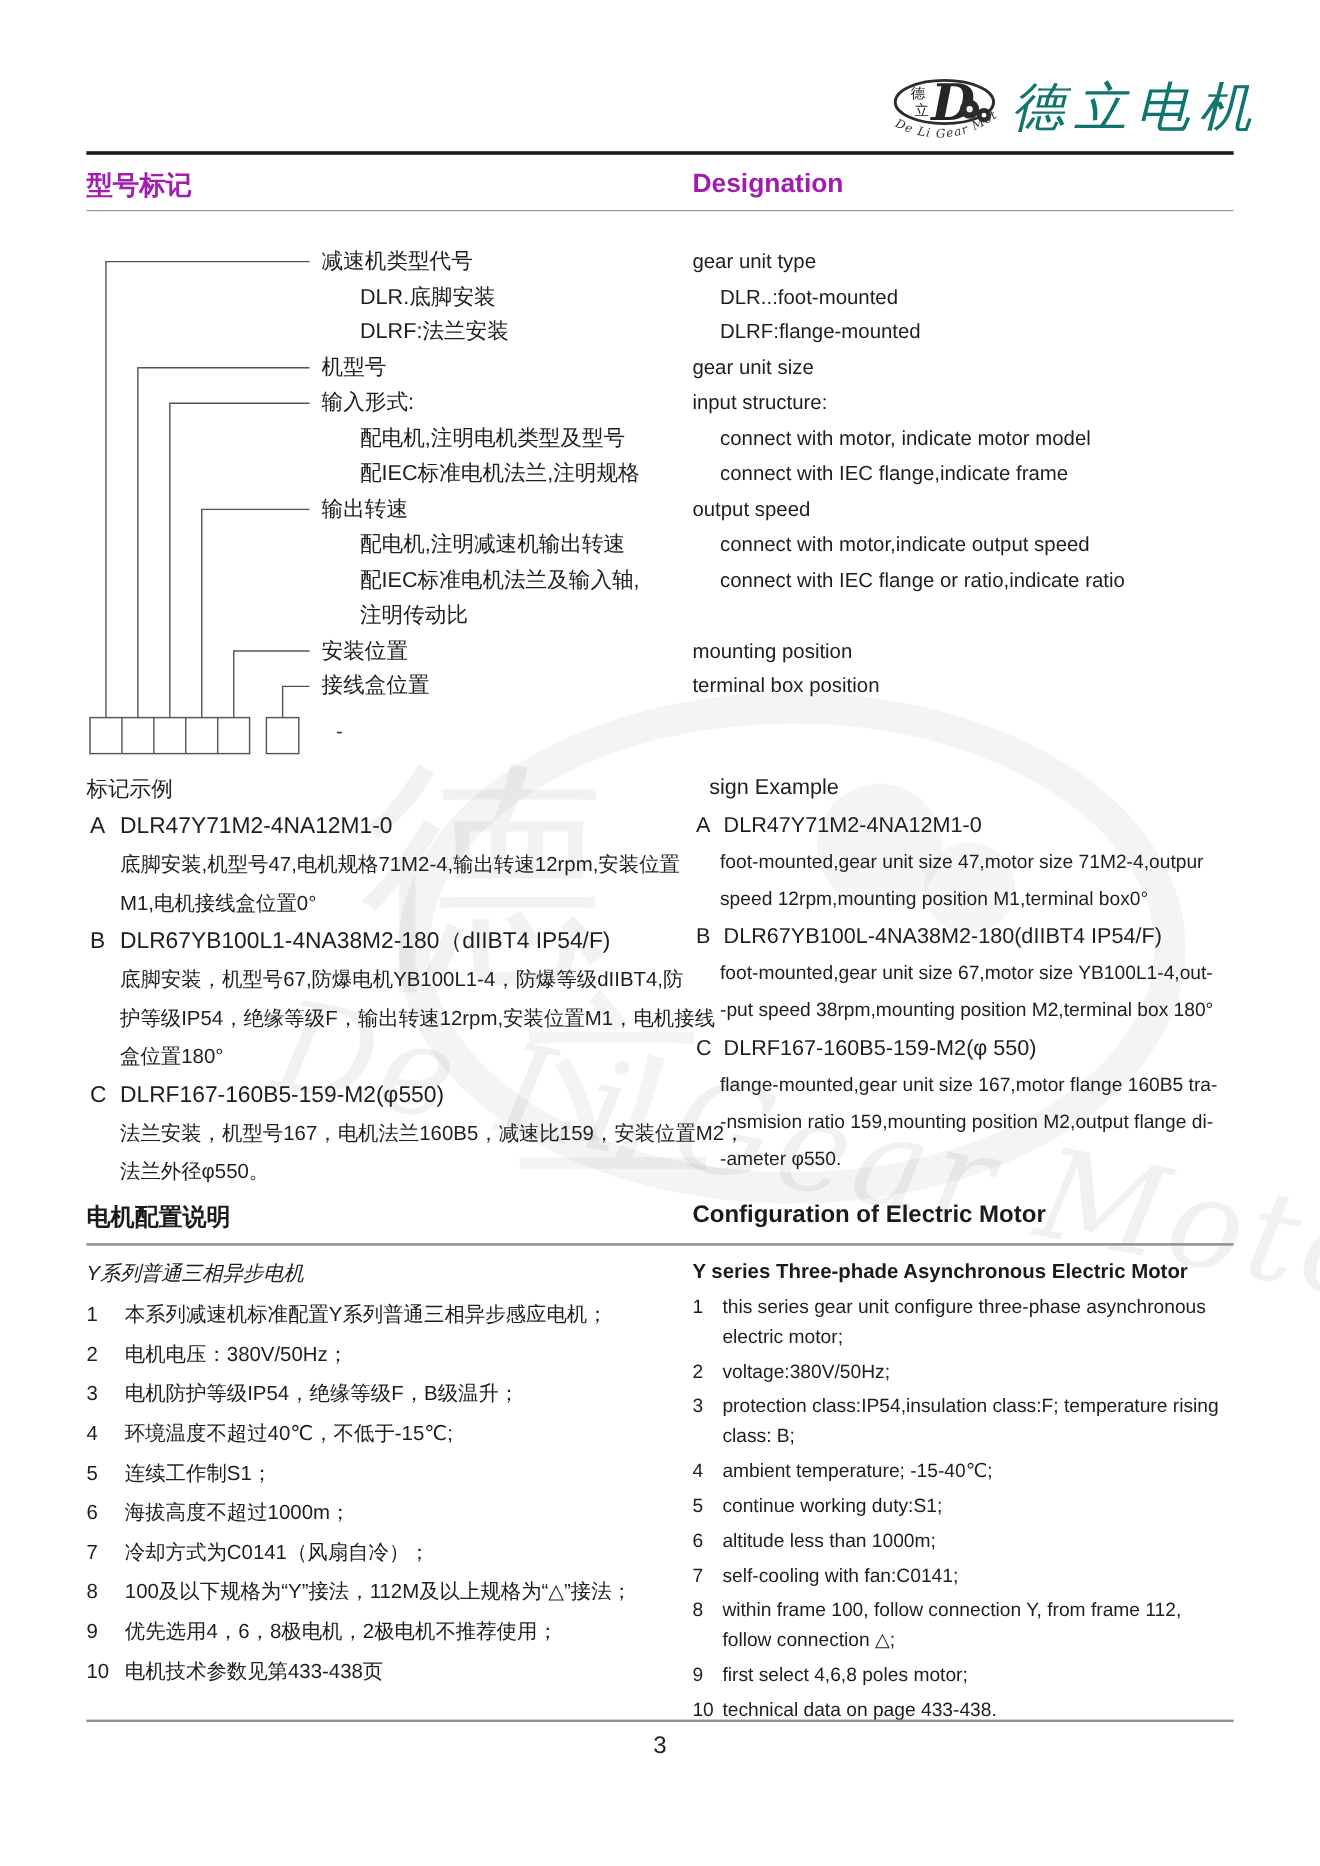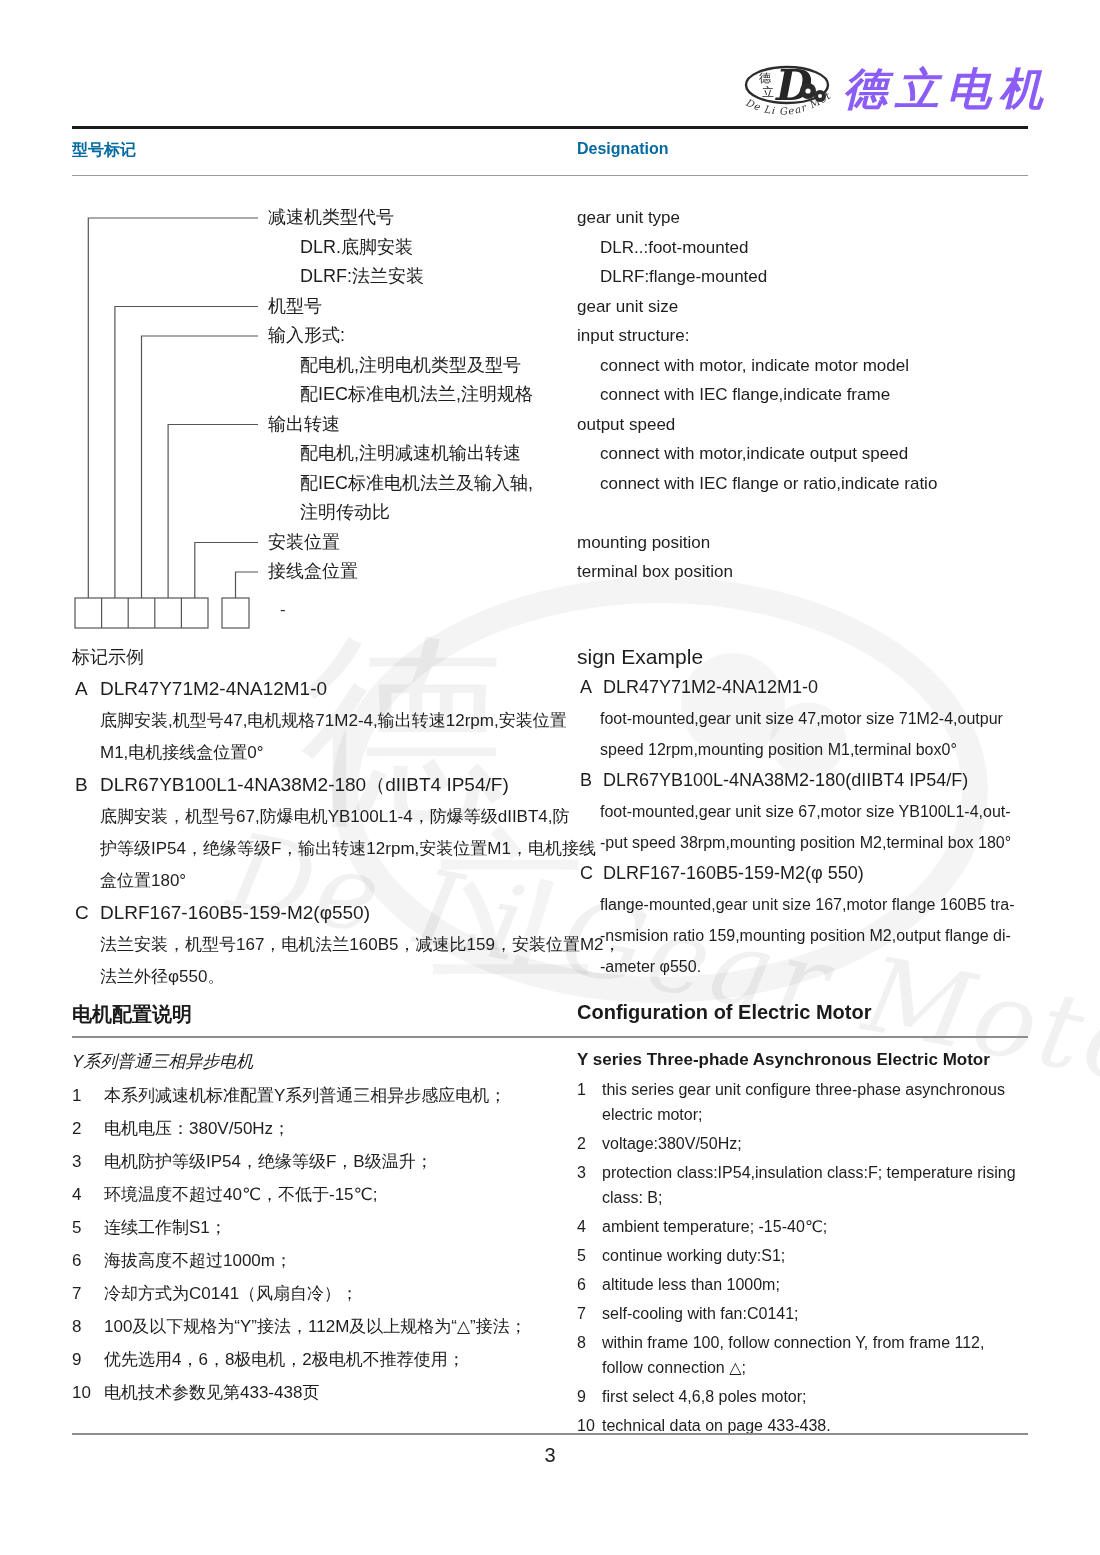--- a/index.html
+++ b/index.html
@@ -5,43 +5,43 @@
   html,body{margin:0;padding:0;background:#e9e9e9;}
   .page{
     position:relative;width:1100px;height:1555px;background:#ffffff;
     font-family:"Liberation Sans","DejaVu Sans",sans-serif;color:#1b1b1b;
     overflow:hidden;margin:0 auto;
   }
   .abs{position:absolute;}
   
   .brand-title{
     left:843px;top:60px;width:200px;font-family:"DejaVu Serif","Liberation Serif",serif;
-    font-weight:bold;font-style:italic;font-size:44px;letter-spacing:8px;color:#8b5cf6;white-space:nowrap;
+    font-weight:normal;font-style:italic;font-size:44px;letter-spacing:8px;color:#0f766e;white-space:nowrap;
   }
   .header-rule{left:72px;top:126px;width:956px;height:3px;background:#1a1a1a;}
   
-  .sec-title{font-size:16px;font-weight:bold;color:#0369a1;white-space:nowrap;}
+  .sec-title{font-size:22px;font-weight:bold;color:#a21caf;white-space:nowrap;}
   .t-cn{left:72px;top:140px;}
   .t-en{left:577px;top:140px;}
   .sec1-rule{left:72px;top:175px;width:956px;height:1px;background:#9a9a9a;}
   
   .diagram-svg{left:72px;top:195px;}
   .dash-sep{left:280px;top:600px;font-size:17px;color:#333;}
   .dcol{line-height:29.5px;font-size:18px;color:#1e1e1e;}
   .dcol-cn{left:268px;top:203px;width:300px;}
   .dcol-en{left:577px;top:203px;width:460px;font-size:17px;}
   .drow{white-space:nowrap;}
   .drow.sub{padding-left:32px;}
   .dcol-en .drow.sub{padding-left:23px;}
   
   .excol{font-size:17px;color:#1e1e1e;}
   .ex-cn{left:72px;top:641px;width:500px;line-height:32px;}
   .ex-en{left:577px;top:641px;width:470px;line-height:31px;font-size:16px;}
   .ex-head{font-size:18px;}
-  .ex-en .ex-head{font-size:21px;}
+  .ex-en .ex-head{font-size:18px;margin-left:14px;}
   .ex-code{position:relative;padding-left:28px;font-size:19px;white-space:nowrap;}
   .ex-en .ex-code{padding-left:26px;font-size:18px;}
   .ex-marker{position:absolute;left:3px;top:0;}
   .ex-line{padding-left:28px;white-space:nowrap;}
   .ex-en .ex-line{padding-left:23px;}
   
   .sec2-title{font-size:20px;font-weight:bold;white-space:nowrap;}
   .s2-cn{left:72px;top:1001px;}
   .s2-en{left:577px;top:1001px;text-align:center;}
   .sec2-rule{left:72px;top:1036px;width:956px;height:2px;background:#8d8d8d;}

